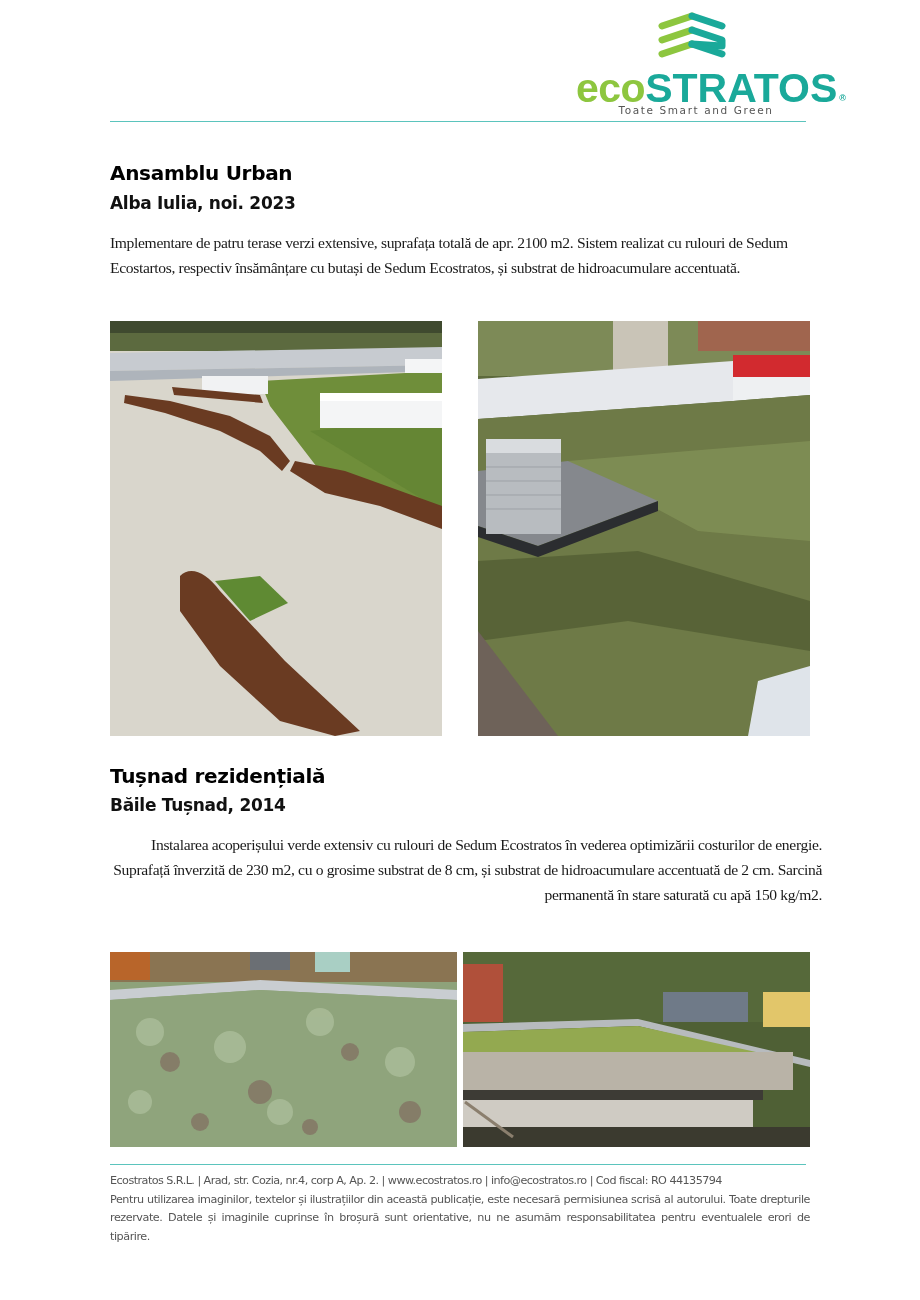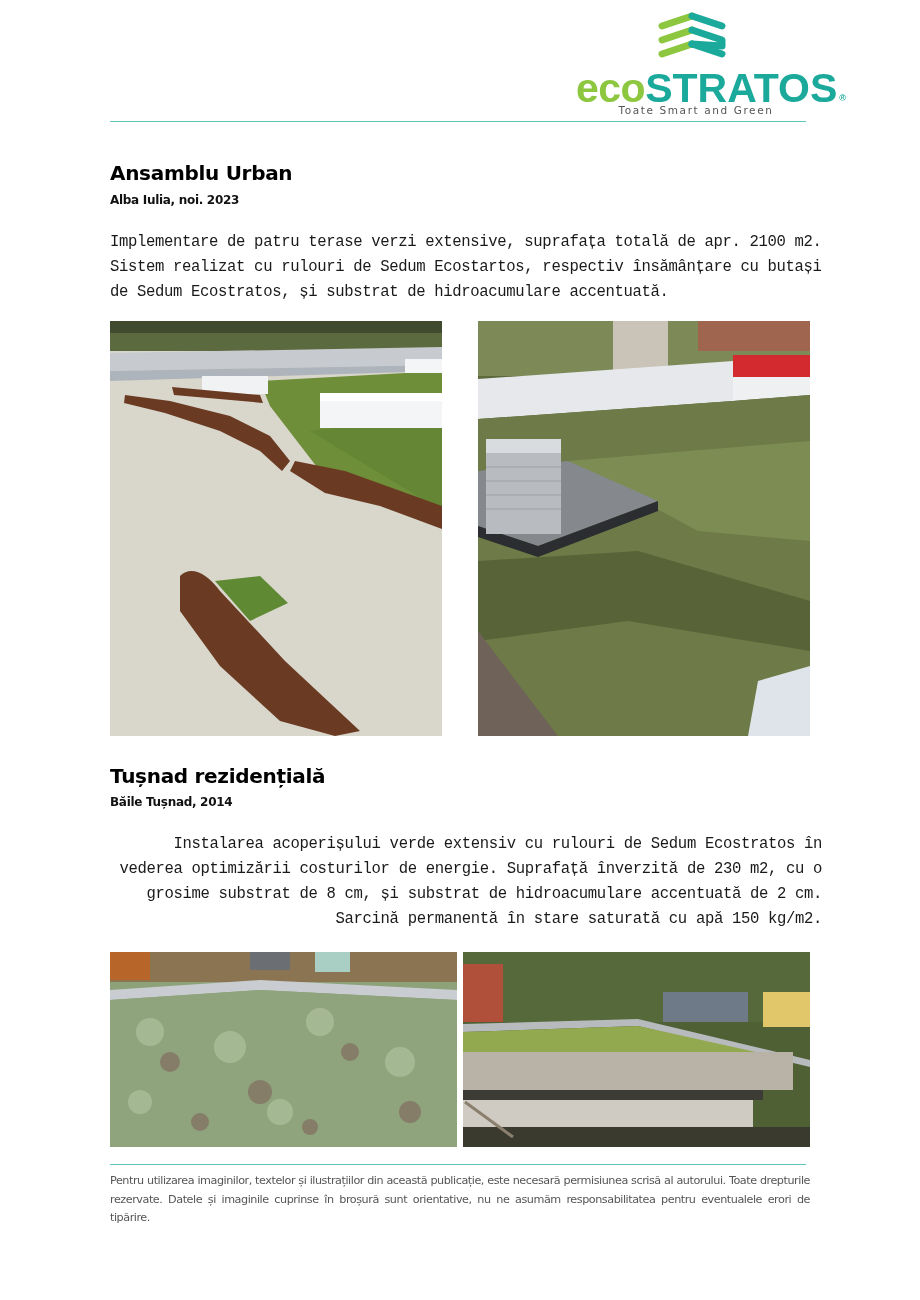--- a/index.html
+++ b/index.html
@@ -12,22 +12,22 @@
   .logo-word .eco { color: #8dc63f; }
   .logo-word .stratos { color: #1aa99a; letter-spacing: 0px; }
   .logo-word .reg { color: #1aa99a; font-size: 9px; vertical-align: top; position: relative; top: 10px; margin-left: 2px; }
   .logo-tag { position: absolute; left: 30px; top: 92px; width: 180px; text-align: center; font-family: "DejaVu Sans", sans-serif; font-size: 10.5px; letter-spacing: 1.6px; color: #555; white-space: nowrap; }
 
   .rule { position: absolute; left: 110px; width: 696px; height: 1px; background: #5bc4bd; }
   .rule.top { top: 121px; }
   .rule.bottom { top: 1164px; }
 
   .sec-title { position: absolute; left: 110px; font-family: "DejaVu Sans", sans-serif; font-weight: bold; font-size: 20px; color: #000000; letter-spacing: -0.3px; white-space: nowrap; }
-  .sec-sub { position: absolute; left: 110px; font-family: "DejaVu Sans", sans-serif; font-weight: bold; font-size: 12px; color: #111; letter-spacing: -0.3px; white-space: nowrap; }
-  .sec-body { position: absolute; left: 110px; width: 712px; font-family: Liberation Mono, monospace; font-size: 15.6px; line-height: 25px; color: #1a1a1a; letter-spacing: -0.35px; }
+  .sec-sub { position: absolute; left: 110px; font-family: "DejaVu Sans", sans-serif; font-weight: bold; font-size: 17px; color: #111; letter-spacing: -0.3px; white-space: nowrap; }
+  .sec-body { position: absolute; left: 110px; width: 712px; font-family: Liberation Serif, serif; font-size: 15.6px; line-height: 25px; color: #1a1a1a; letter-spacing: -0.35px; }
 
   .photo { position: absolute; overflow: hidden; }
   .photo svg { display: block; width: 100%; height: 100%; }
 
   .footer { position: absolute; left: 110px; top: 1172px; width: 700px; font-family: "DejaVu Sans", sans-serif; font-size: 11.2px; line-height: 18.5px; color: #555; letter-spacing: -0.45px; text-align: justify; }
   .footer .line1 { white-space: nowrap; letter-spacing: -0.55px; display: block; }
 </style>
 </head>
 <body>
 
@@ -151,14 +151,15 @@
     <rect x="0" y="138" width="300" height="10" fill="#3d3b35"></rect>
     <rect x="0" y="148" width="290" height="30" fill="#cfcbc3"></rect>
     <rect x="0" y="175" width="347" height="20" fill="#3b3a2f"></rect>
     <line x1="2" y1="150" x2="50" y2="185" stroke="#8b7f6e" stroke-width="3"></line>
   </svg>
 </div>
 
 <div class="rule bottom"></div>
 
 <div class="footer">
+  <span class="line1">Ecostratos S.R.L. | Arad, str. Cozia, nr.4, corp A, Ap. 2. | www.ecostratos.ro | info@ecostratos.ro | Cod fiscal: RO 44135794</span>
   <span>Pentru utilizarea imaginilor, textelor și ilustrațiilor din această publicație, este necesară permisiunea scrisă al autorului. Toate drepturile rezervate. Datele și imaginile cuprinse în broșură sunt orientative, nu ne asumăm responsabilitatea pentru eventualele erori de tipărire.</span>
 </div>
 
 </body></html>

